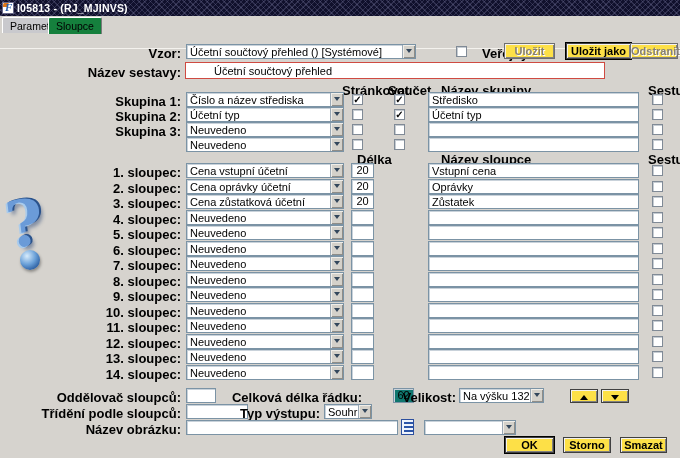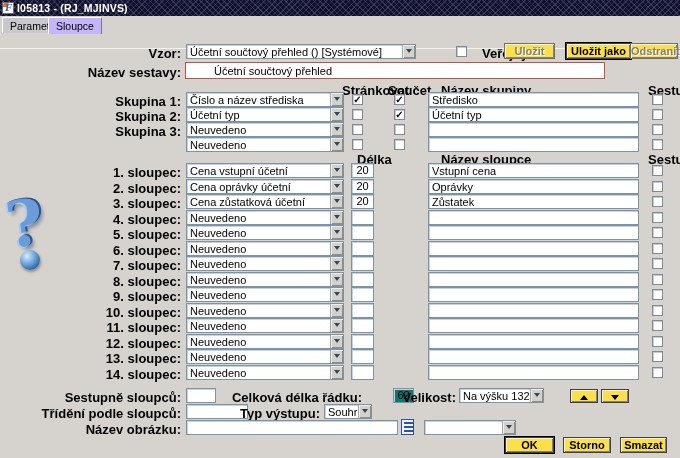--- a/index.html
+++ b/index.html
@@ -27,21 +27,21 @@
   
   .tabbar { position:absolute; left:0; top:16px; width:680px; height:17px; }
   .tabline { position:absolute; left:0; top:32px; width:680px; height:1px; background:#f4f2ee; }
   .tab {
     position:absolute; top:1px; height:16px; padding:0 7px;
     font-size:10.5px; display:flex; align-items:center;
     border-top:1px solid #fff; border-left:1px solid #fff; border-right:1px solid #7a7a7a;
     border-radius:2px 2px 0 0; color:#000;
   }
   .tab-parametry { left:2px; background:#c9c9cd; }
-  .tab-sloupce  { left:48px; background:#c4b5fd; height:17px; z-index:2; }
+  .tab-sloupce  { left:48px; background:#15803d; height:17px; z-index:2; }
 
   
   .label { position:absolute; font-size:13px; font-weight:bold; color:#000; white-space:nowrap;padding-left:12px; }
   .r-label { left:0; width:181px; text-align:right; }
 
   .textbox, .dropdown, .numbox {
     position:absolute; height:15px; background:#fff;
     border:1px solid #7b93a5; box-shadow: inset 1px 1px 0 #c9d2da;
     font-size:11px; color:#000;
   }
@@ -441,21 +441,21 @@
           <span class="dd-btn">
             <span class="dd-arrow"></span>
           </span>
         </span>
         <span class="numbox len-box"></span>
         <span class="textbox name-box"></span>
         <span class="checkbox cb-desc"></span>
       </div>
     </div>
 
-  <span class="label r-label lbl-sep">Sestupně sloupců:</span>
+  <span class="label r-label lbl-sep">Oddělovač sloupců:</span>
   <span class="textbox tb-sep"></span>
   <span class="label lbl-total">Celková délka řádku:</span>
   <span class="numbox readonly nb-total">62</span>
   <span class="label lbl-size">Velikost:</span>
   <span class="dropdown dd-size">
     <span class="dd-text">Na výšku 132 zn.</span>
     <span class="dd-btn">
         <span class="dd-arrow"></span>
       </span>
   </span>

